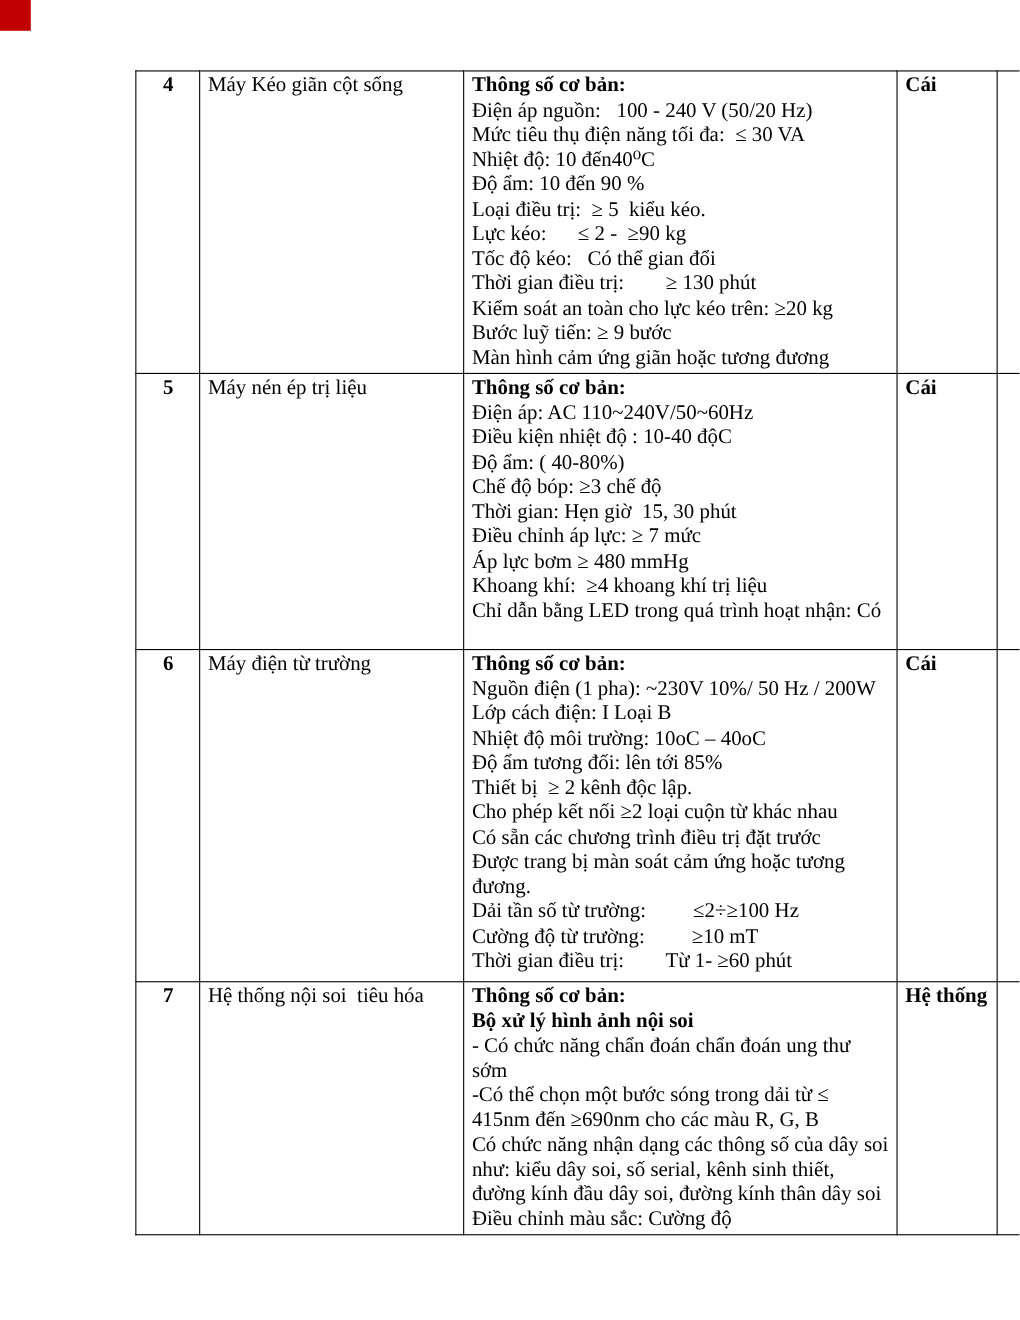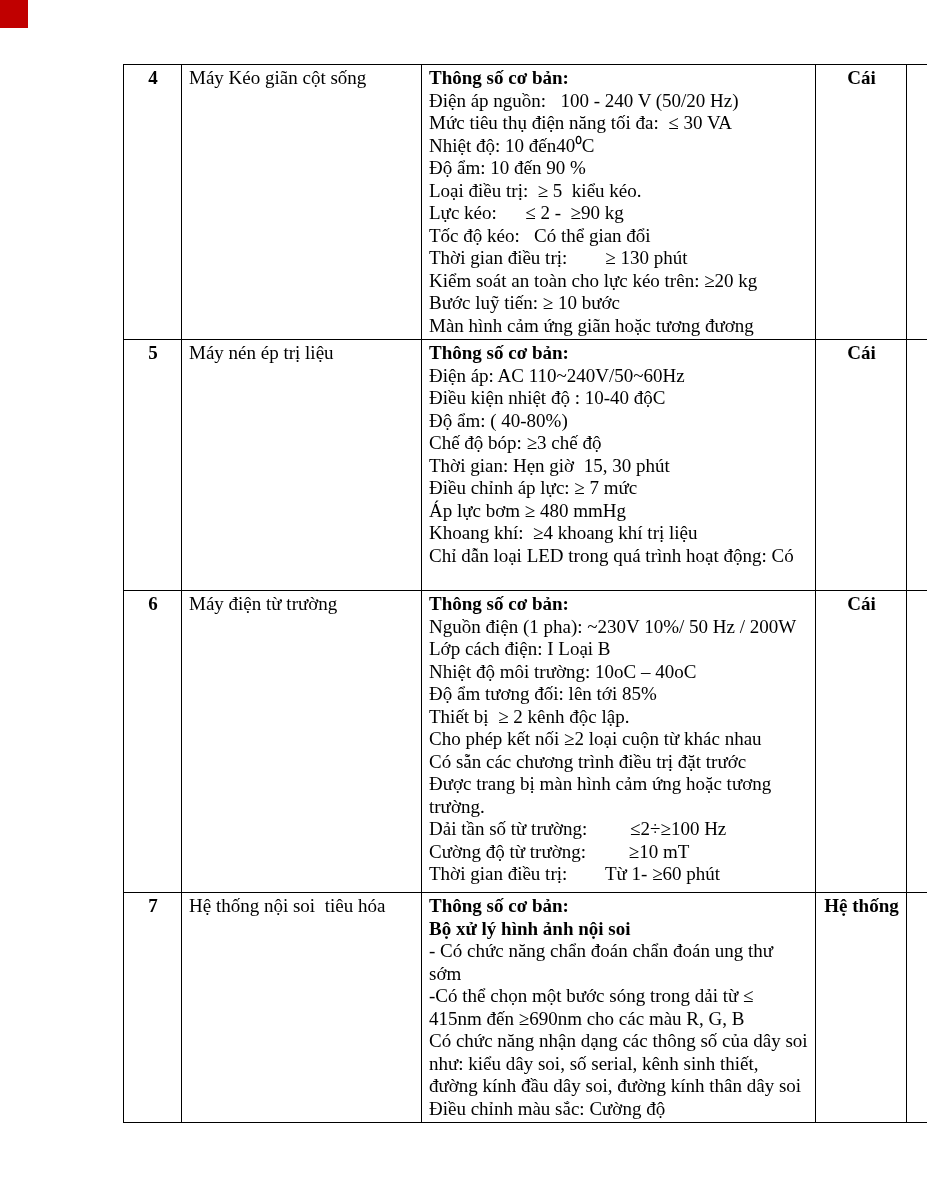--- a/index.html
+++ b/index.html
@@ -34,22 +34,22 @@
   table.spec-table td {
     border: 1.5px solid #000000;
     vertical-align: top;
     padding: 2px 6px 2px 7px;
     font-size: 19px;
     line-height: 22.5px;
     overflow: hidden;
   }
   td.col-no   { width: 44px;  text-align: center; font-weight: bold; }
   td.col-name { width: 226px; font-weight: normal; white-space: pre-wrap; padding-left: 9px; }
-  td.col-spec { width: 380px; font-family: Liberation Serif, serif; }
-  td.col-unit { width: 77px;  text-align: center; font-weight: bold; white-space: pre-wrap; margin-top: 20px; }
+  td.col-spec { width: 380px; }
+  td.col-unit { width: 77px;  text-align: left; font-weight: bold; white-space: pre-wrap; margin-top: 20px; }
   td.col-qty  { width: 51px;  text-align: center; font-weight: bold; }
   .spec-line { white-space: pre-wrap; }
   .spec-line.bold { font-weight: bold; }
 </style>
 </head>
 <body>
 
 <div class="page">
   <div class="corner-marker" style="background: rgb(192, 0, 0);"></div>
   <table class="spec-table">
@@ -61,56 +61,56 @@
             <div class="spec-line bold">Thông số cơ bản:</div>
             <div class="spec-line">Điện áp nguồn:   100 - 240 V (50/20 Hz)</div>
             <div class="spec-line">Mức tiêu thụ điện năng tối đa:  ≤ 30 VA</div>
             <div class="spec-line">Nhiệt độ: 10 đến40⁰C</div>
             <div class="spec-line">Độ ẩm: 10 đến 90 %</div>
             <div class="spec-line">Loại điều trị:  ≥ 5  kiểu kéo.</div>
             <div class="spec-line">Lực kéo:      ≤ 2 -  ≥90 kg</div>
             <div class="spec-line">Tốc độ kéo:   Có thể gian đổi</div>
             <div class="spec-line">Thời gian điều trị:        ≥ 130 phút</div>
             <div class="spec-line">Kiểm soát an toàn cho lực kéo trên: ≥20 kg</div>
-            <div class="spec-line">Bước luỹ tiến: ≥ 10 bước</div>
+            <div class="spec-line">Bước luỹ tiến: ≥ 9 bước</div>
             <div class="spec-line">Màn hình cảm ứng giãn hoặc tương đương</div>
           </td>
           <td class="col-unit">Cái</td>
           <td class="col-qty">1</td>
         </tr>
         <tr style="height: 251px;">
           <td class="col-no">5</td>
           <td class="col-name">Máy nén ép trị liệu</td>
           <td class="col-spec">
             <div class="spec-line bold">Thông số cơ bản:</div>
             <div class="spec-line">Điện áp: AC 110~240V/50~60Hz</div>
             <div class="spec-line">Điều kiện nhiệt độ : 10-40 độC</div>
             <div class="spec-line">Độ ẩm: ( 40-80%)</div>
             <div class="spec-line">Chế độ bóp: ≥3 chế độ</div>
             <div class="spec-line">Thời gian: Hẹn giờ  15, 30 phút</div>
             <div class="spec-line">Điều chỉnh áp lực: ≥ 7 mức</div>
             <div class="spec-line">Áp lực bơm ≥ 480 mmHg</div>
             <div class="spec-line">Khoang khí:  ≥4 khoang khí trị liệu</div>
-            <div class="spec-line">Chỉ dẫn loại LED trong quá trình hoạt động: Có</div>
+            <div class="spec-line">Chỉ dẫn bằng LED trong quá trình hoạt nhận: Có</div>
           </td>
           <td class="col-unit">Cái</td>
           <td class="col-qty">1</td>
         </tr>
         <tr style="height: 302px;">
           <td class="col-no">6</td>
           <td class="col-name">Máy điện từ trường</td>
           <td class="col-spec">
             <div class="spec-line bold">Thông số cơ bản:</div>
             <div class="spec-line">Nguồn điện (1 pha): ~230V 10%/ 50 Hz / 200W Lớp cách điện: I Loại B</div>
             <div class="spec-line">Nhiệt độ môi trường: 10oC – 40oC</div>
             <div class="spec-line">Độ ẩm tương đối: lên tới 85%</div>
             <div class="spec-line">Thiết bị  ≥ 2 kênh độc lập.</div>
             <div class="spec-line">Cho phép kết nối ≥2 loại cuộn từ khác nhau</div>
             <div class="spec-line">Có sẵn các chương trình điều trị đặt trước</div>
-            <div class="spec-line">Được trang bị màn hình cảm ứng hoặc tương trường.</div>
+            <div class="spec-line">Được trang bị màn soát cảm ứng hoặc tương đương.</div>
             <div class="spec-line">Dải tần số từ trường:         ≤2÷≥100 Hz</div>
             <div class="spec-line">Cường độ từ trường:         ≥10 mT</div>
             <div class="spec-line">Thời gian điều trị:        Từ 1- ≥60 phút</div>
           </td>
           <td class="col-unit">Cái</td>
           <td class="col-qty">1</td>
         </tr>
         <tr style="height: 228px;">
           <td class="col-no">7</td>
           <td class="col-name">Hệ thống nội soi  tiêu hóa</td>

